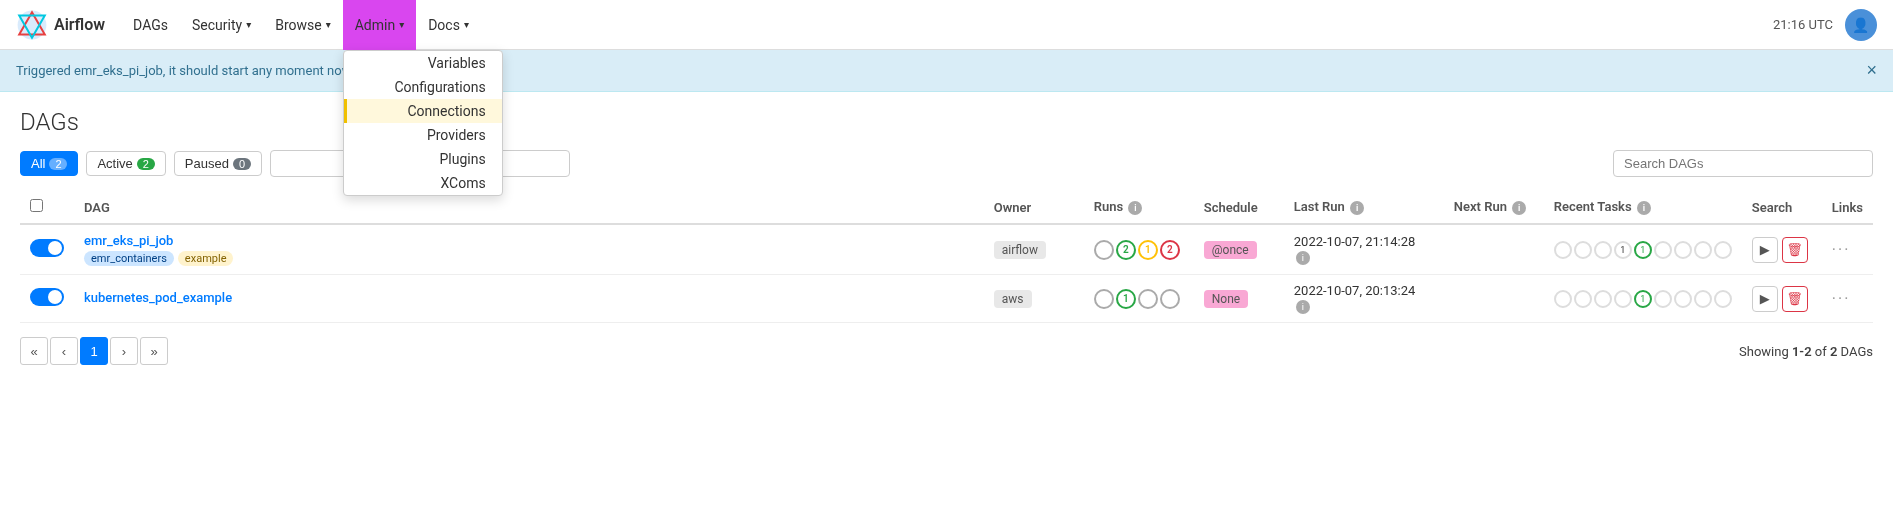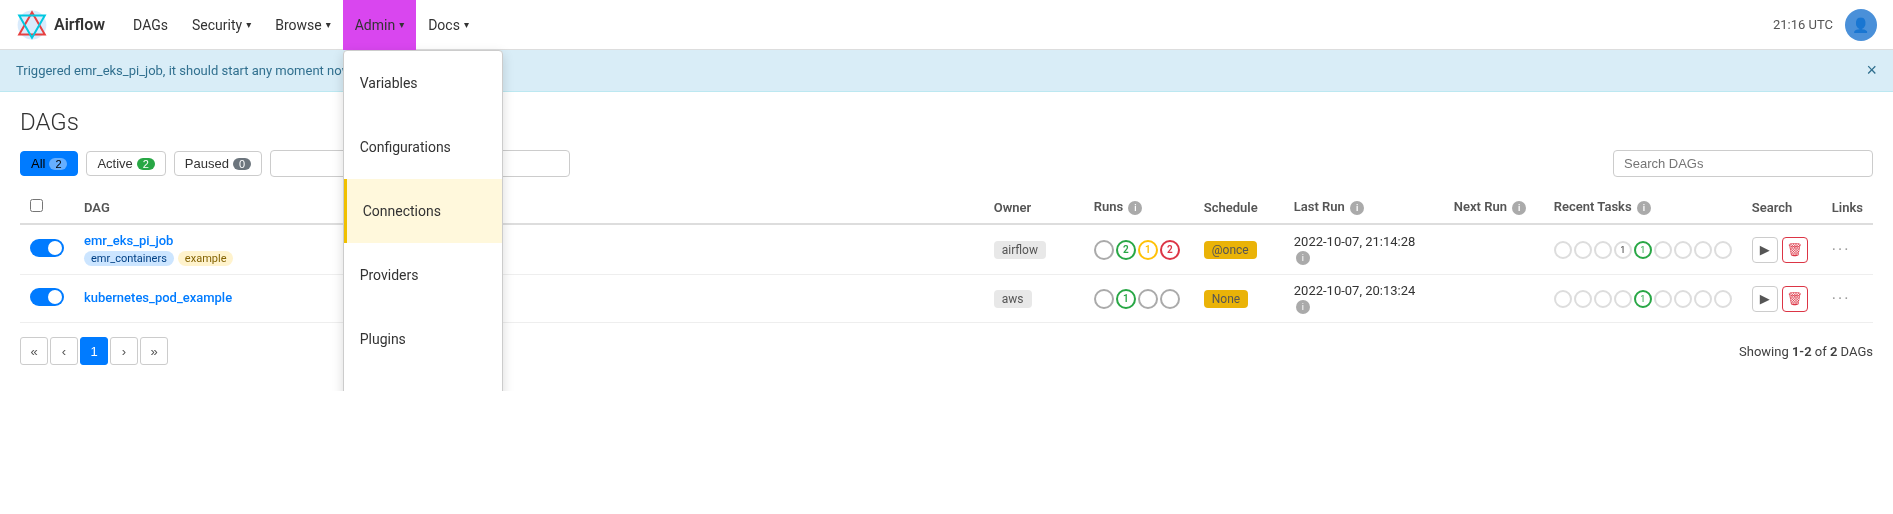--- a/index.html
+++ b/index.html
@@ -33,22 +33,22 @@
 
     
     .dropdown-menu {
       position: absolute; top: 50px; left: 0;
       background: #fff; border: 1px solid #ccc;
       border-radius: 4px; min-width: 160px;
       box-shadow: 0 4px 12px rgba(0,0,0,0.15);
       z-index: 200;
     }
     .dropdown-item {
-      padding: 24px 16px; cursor: pointer; font-size: 14px; color: #333;
-      display: block; text-decoration: none;
+      padding: 4px 16px; cursor: pointer; font-size: 14px; color: #333;
+      display: block; text-decoration: none; text-align: right;
     }
     .dropdown-item.highlighted {
       background: #fff8dc; border-left: 3px solid #f0c000;
     }
     .admin-nav-wrapper { position: relative; }
 
     
     .alert-banner {
       background: #d9edf7; border-bottom: 1px solid #bce8f1;
       padding: 10px 16px; display: flex; align-items: center;
@@ -62,21 +62,21 @@
 
     
     .filters-row {
       display: flex; align-items: center; gap: 8px; margin-bottom: 14px;
     }
     .filter-btn {
       padding: 4px 10px; border-radius: 4px; border: 1px solid #ccc;
       cursor: pointer; font-size: 13px; background: #fff; color: #333;
       display: flex; align-items: center; gap: 4px;
     }
-    .filter-btn.active { background: #007bff; border-color: #007bff; color: #000000; }
+    .filter-btn.active { background: #007bff; border-color: #007bff; color: #ffffff; }
     .filter-btn .badge {
       background: rgba(255,255,255,0.3); color: inherit;
       border-radius: 10px; padding: 0 5px; font-size: 11px;
       min-width: 18px; text-align: center;
     }
     .filter-btn.active .badge { background: rgba(255,255,255,0.4); }
     .filter-btn.green-badge .badge { background: #28a745; color: #fff; border-radius: 10px; }
     .filter-btn.gray-badge .badge { background: #6c757d; color: #fff; border-radius: 10px; }
 
     .search-tag-input {
@@ -132,21 +132,21 @@
       display: flex; align-items: center; justify-content: center;
       font-size: 10px; font-weight: 600; color: #333;
     }
     .run-circle.green { border-color: #28a745; color: #28a745; }
     .run-circle.yellow { border-color: #ffc107; color: #ffc107; }
     .run-circle.red { border-color: #dc3545; color: #dc3545; }
     .run-circle.gray { border-color: #aaa; color: #aaa; }
 
     
     .schedule-badge {
-      padding: 2px 8px; background: #eab308; border-radius: 4px;
+      padding: 2px 8px; background: #f9a8d4; border-radius: 4px;
       font-size: 12px; color: #555;
     }
 
     
     .info-icon {
       display: inline-flex; width: 14px; height: 14px; border-radius: 50%;
       background: #aaa; color: #fff; font-size: 9px; align-items: center;
       justify-content: center; cursor: pointer; margin-left: 2px;
     }
 

